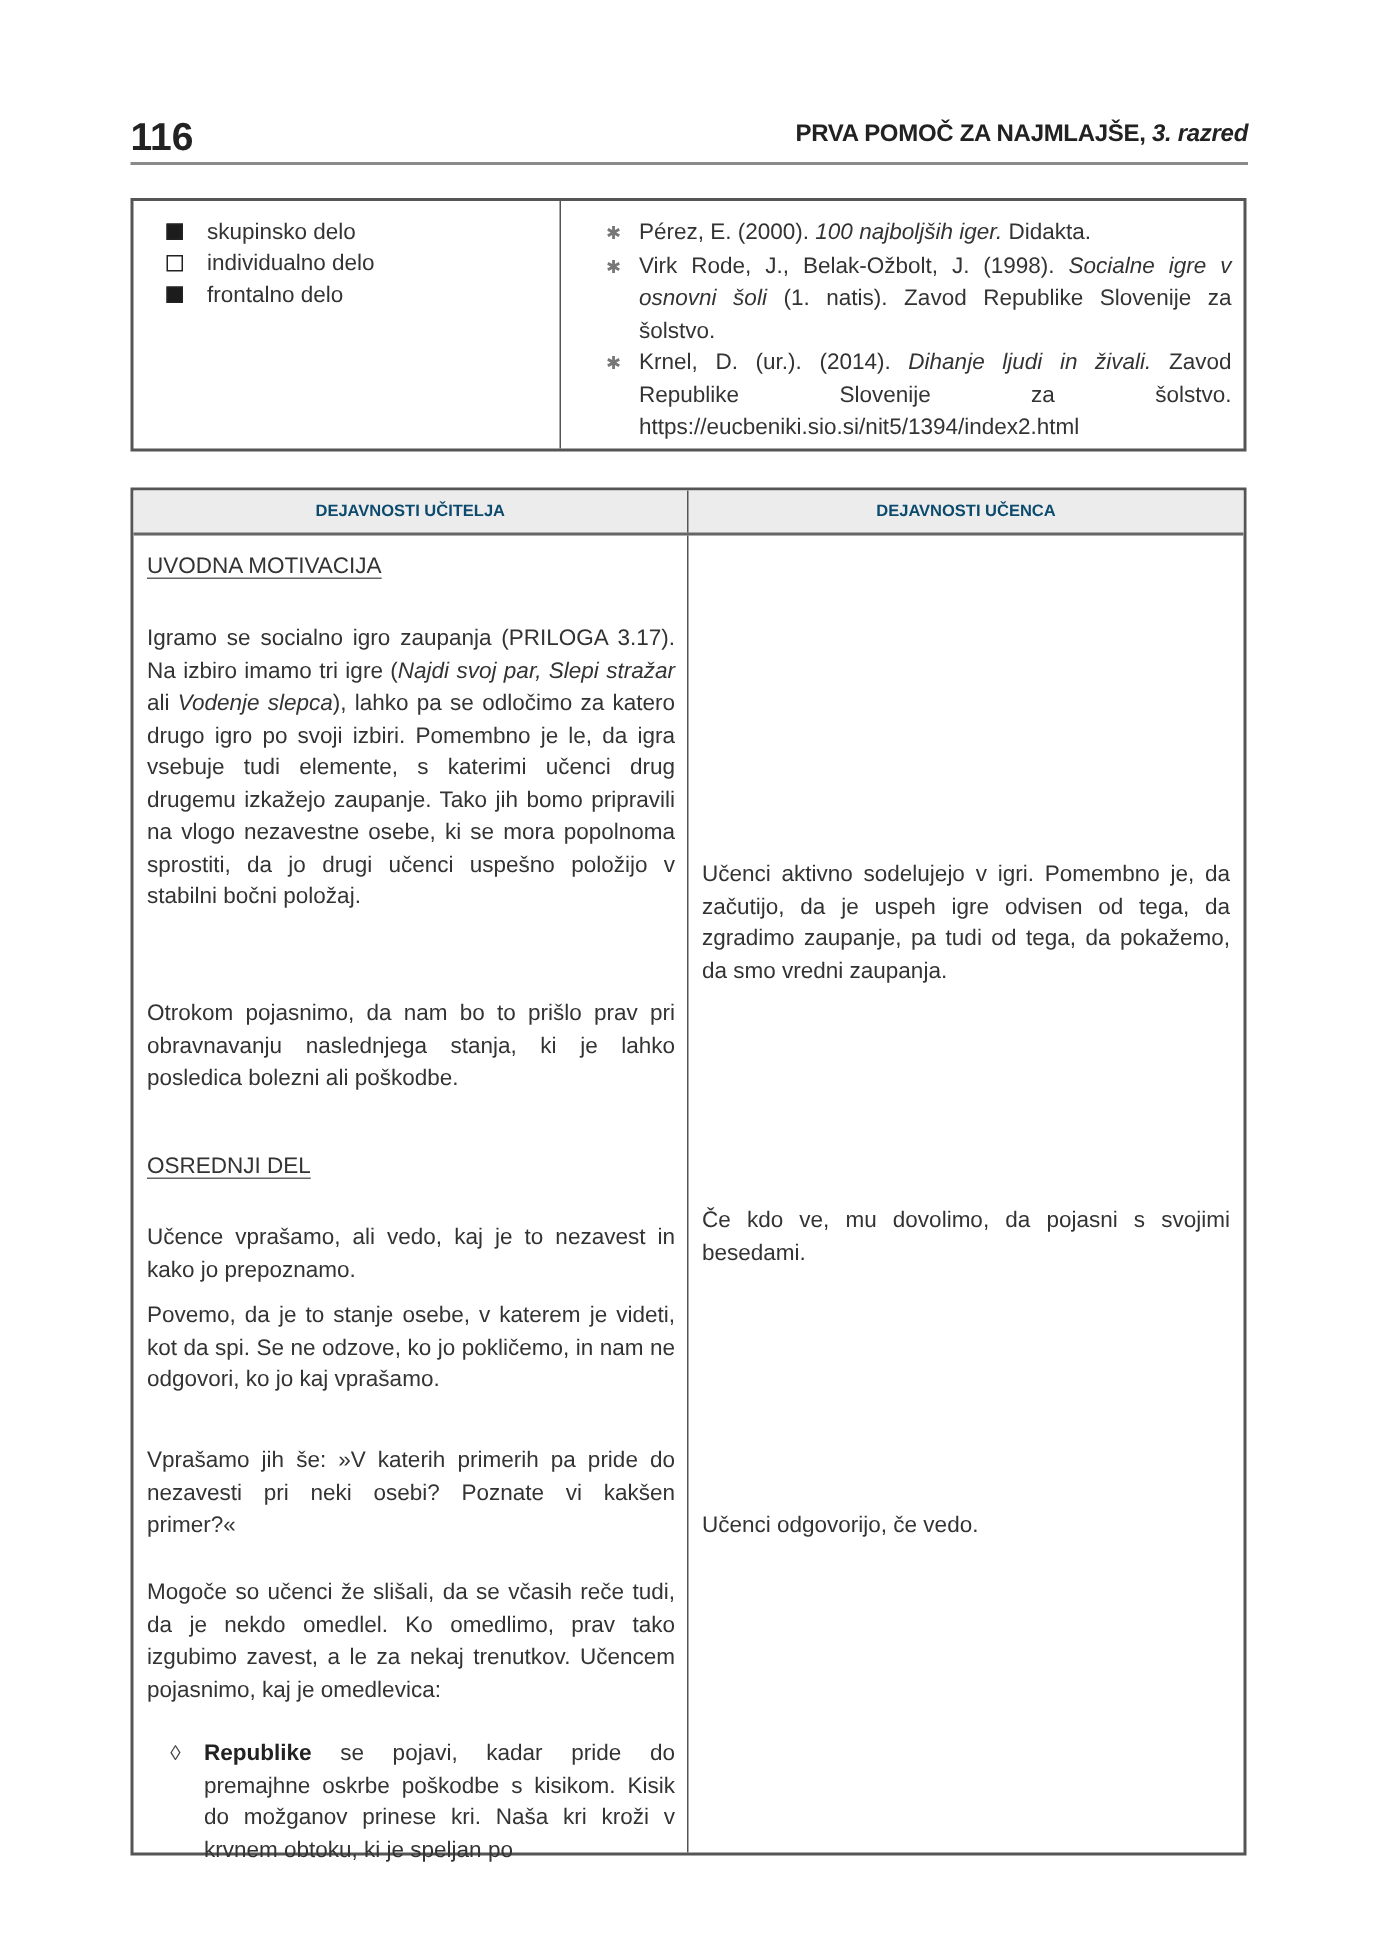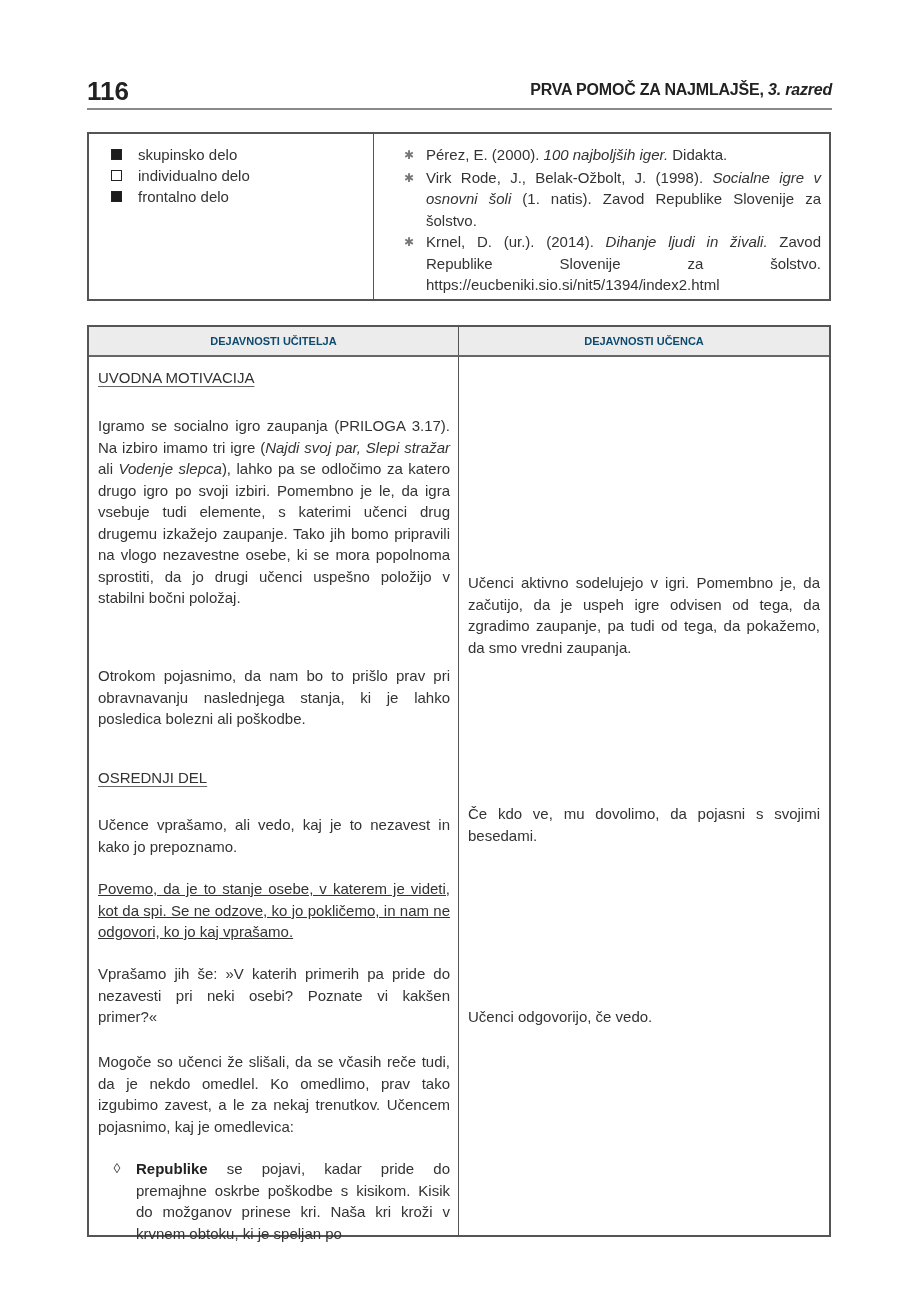--- a/index.html
+++ b/index.html
@@ -174,21 +174,21 @@
     <div class="th left">DEJAVNOSTI UČITELJA</div>
     <div class="th right">DEJAVNOSTI UČENCA</div>
   </div>
   <div class="tbody">
     <div class="col-left">
       <div class="blk section-heading" style="top:10px;">UVODNA MOTIVACIJA</div>
       <div class="blk" style="top:58px;"><span>Igramo se socialno igro zaupanja (PRILOGA 3.17). Na izbiro imamo tri igre (</span><i>Najdi svoj par, Slepi stražar</i><span> ali </span><i>Vodenje slepca</i><span>), lahko pa se odločimo za katero drugo igro po svoji izbiri. Pomembno je le, da igra vsebuje tudi elemente, s katerimi učenci drug drugemu izkažejo zaupanje. Tako jih bomo pripravili na vlogo nezavestne osebe, ki se mora popolnoma sprostiti, da jo drugi učenci uspešno položijo v stabilni bočni položaj.</span></div>
       <div class="blk" style="top:308px;">Otrokom pojasnimo, da nam bo to prišlo prav pri obravnavanju naslednjega stanja, ki je lahko posledica bolezni ali poškodbe.</div>
       <div class="blk section-heading" style="top:410px;">OSREDNJI DEL</div>
       <div class="blk" style="top:457px;">Učence vprašamo, ali vedo, kaj je to nezavest in kako jo prepoznamo.</div>
-      <div class="blk" style="top:521px;text-decoration:underline;">Povemo, da je to stanje osebe, v katerem je videti, kot da spi. Se ne odzove, ko jo pokličemo, in nam ne odgovori, ko jo kaj vprašamo.</div>
+      <div class="blk" style="top:509px;">Povemo, da je to stanje osebe, v katerem je videti, kot da spi. Se ne odzove, ko jo pokličemo, in nam ne odgovori, ko jo kaj vprašamo.</div>
       <div class="blk" style="top:606px;">Vprašamo jih še: »V katerih primerih pa pride do nezavesti pri neki osebi? Poznate vi kakšen primer?«</div>
       <div class="blk" style="top:694px;">Mogoče so učenci že slišali, da se včasih reče tudi, da je nekdo omedlel. Ko omedlimo, prav tako izgubimo zavest, a le za nekaj trenutkov. Učencem pojasnimo, kaj je omedlevica:</div>
       <div class="blk bullet" style="top:801px;">
         <span class="bullet-glyph">◊</span>
         <span class="bullet-text"><b>Republike</b><span> se pojavi, kadar pride do premajhne oskrbe poškodbe s kisikom. Kisik do možganov prinese kri. Naša kri kroži v krvnem obtoku, ki je speljan po</span></span>
       </div>
     </div>
     <div class="col-right">
       <div class="blk" style="top:215px;">Učenci aktivno sodelujejo v igri. Pomembno je, da začutijo, da je uspeh igre odvisen od tega, da zgradimo zaupanje, pa tudi od tega, da pokažemo, da smo vredni zaupanja.</div>
       <div class="blk" style="top:446px;">Če kdo ve, mu dovolimo, da pojasni s svojimi besedami.</div>

